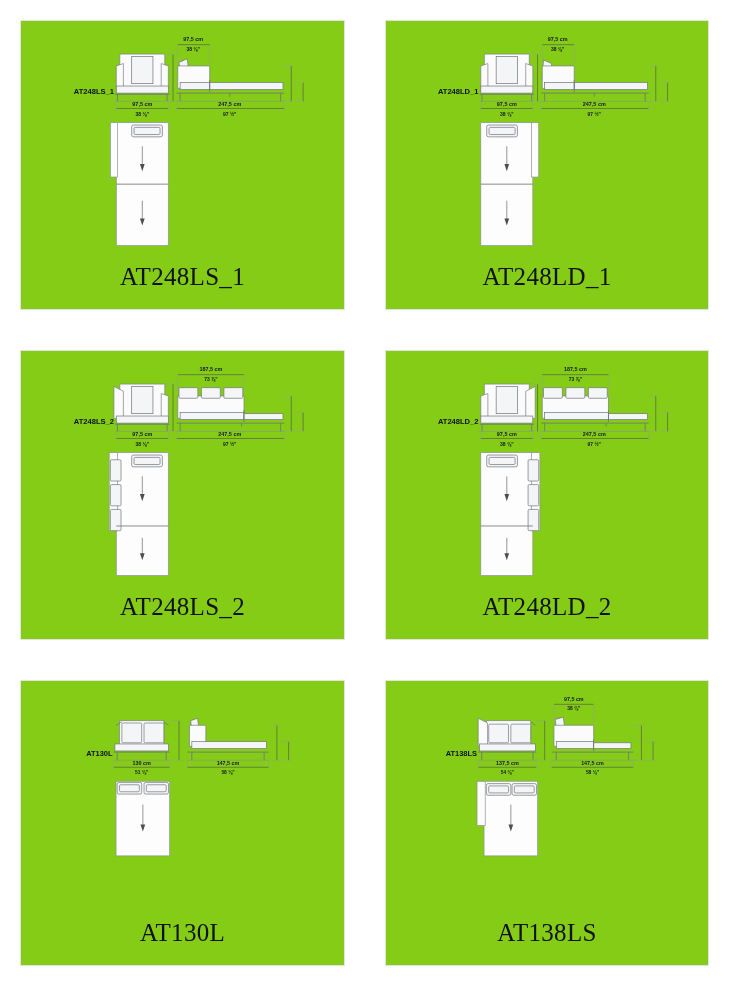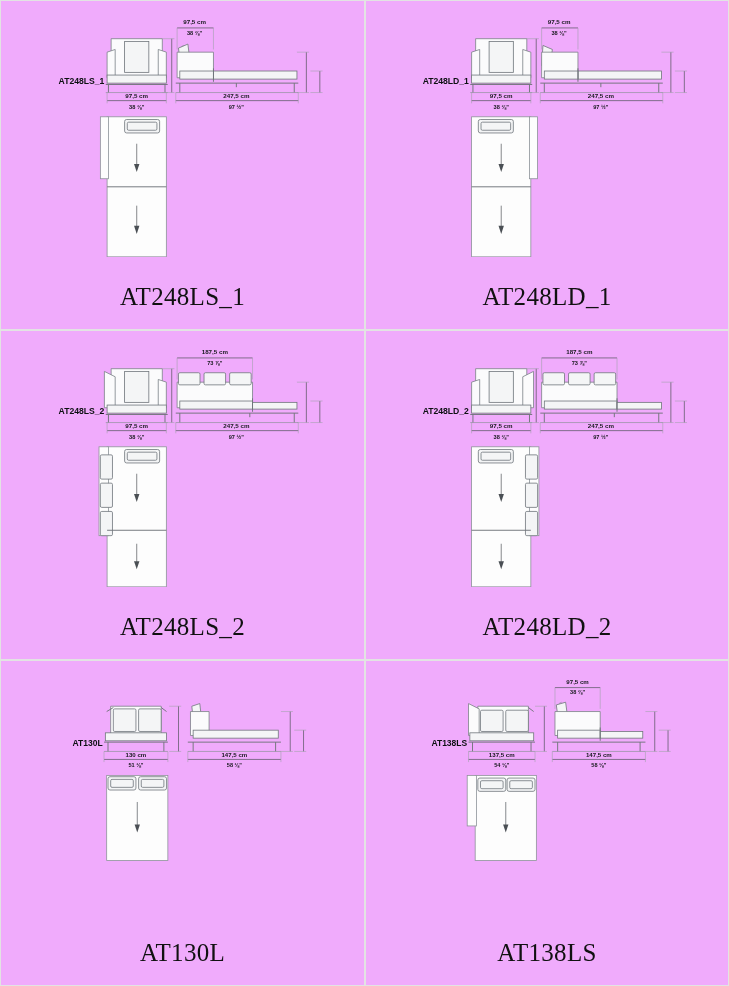--- a/index.html
+++ b/index.html
@@ -18,22 +18,22 @@
     height: 986px;
     display: grid;
     grid-template-columns: 365px 364px;
     grid-template-rows: 330px 330px 326px;
     background: #ffffff;
     box-sizing: border-box;
   }
   .panel {
     position: relative;
     border: 1px solid #e3e3e3;
-    margin: 0;
-    background: #f0abfc;
+    margin: 20px;
+    background: #84cc16;
     box-sizing: border-box;
     overflow: hidden;
     text-decoration: underline;
   }
   .drawing {
     position: absolute;
     left: 0;
     top: 0;
     width: 100%;
     height: 78%;

